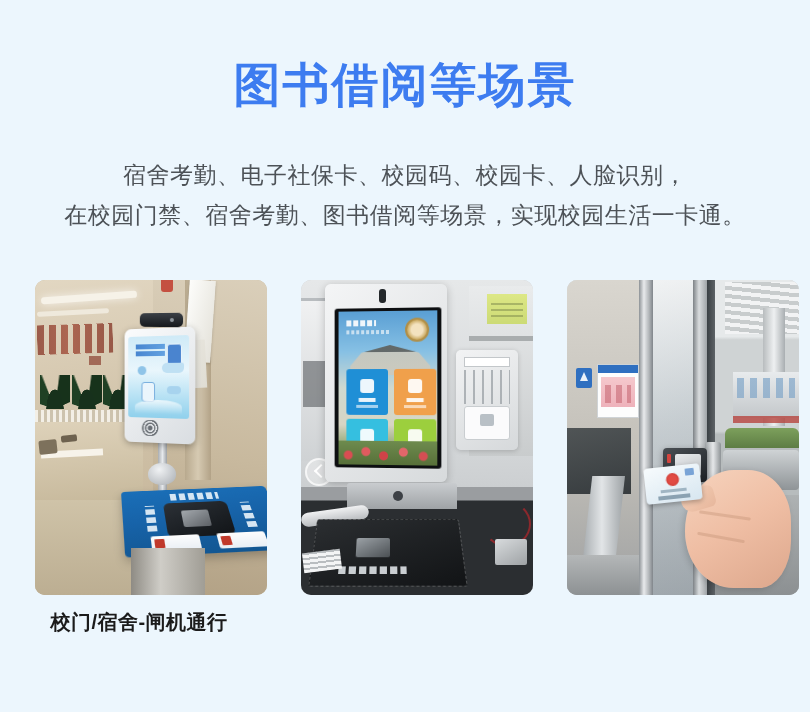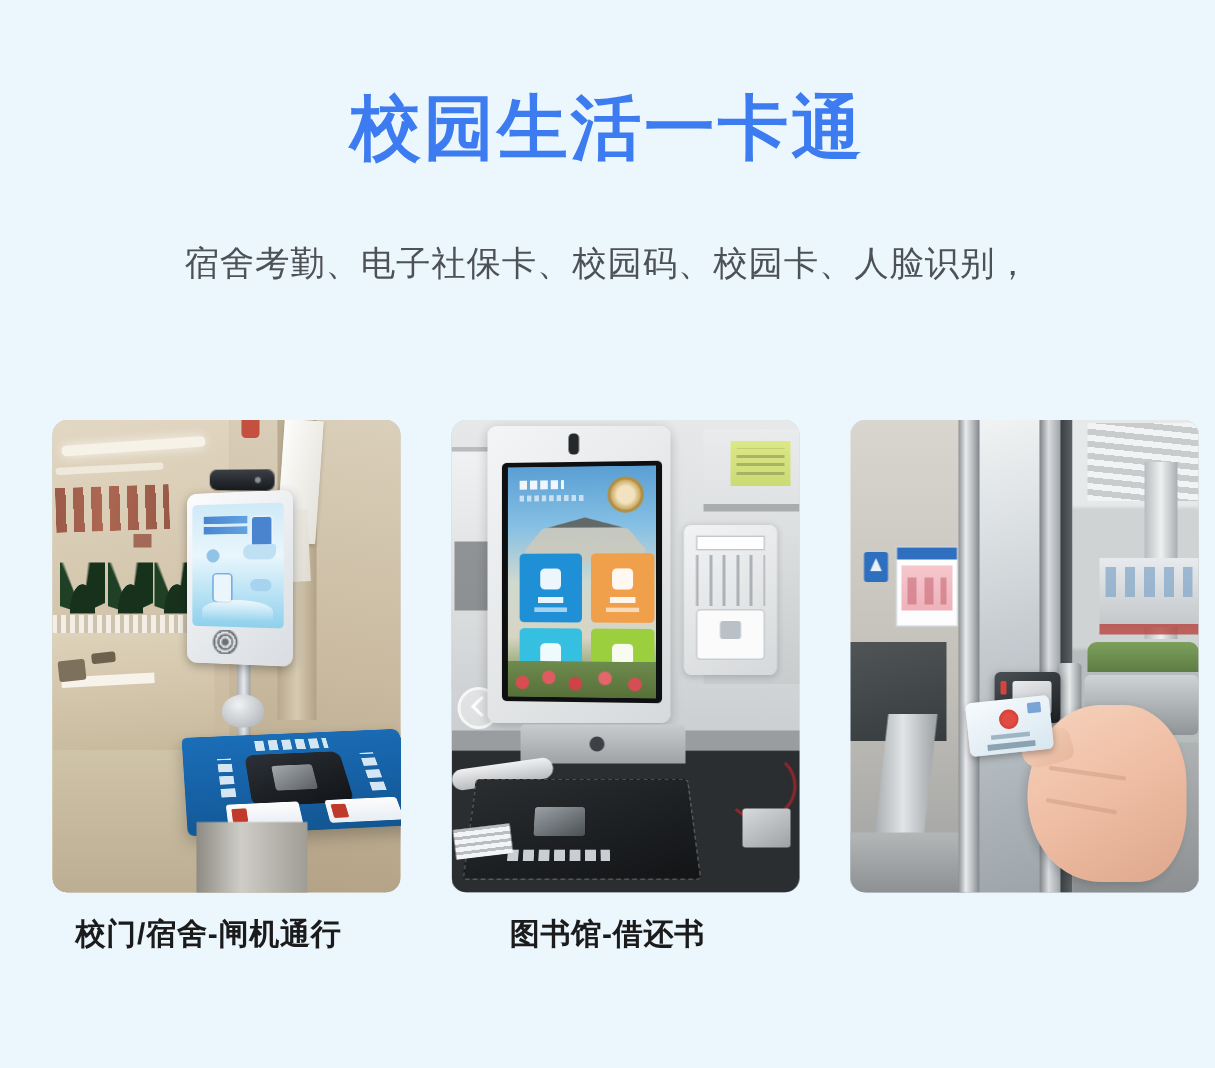--- a/index.html
+++ b/index.html
@@ -645,24 +645,25 @@
   .p3 .hand .f1, .p3 .hand .f2 {
     position:absolute; background: rgba(190,140,112,.35);
     border-radius: 4px;
   }
   .p3 .hand .f1 { left: 14px; top: 44px; width: 52px; height: 3px; transform: rotate(8deg); }
   .p3 .hand .f2 { left: 12px; top: 66px; width: 48px; height: 3px; transform: rotate(10deg); }
 </style>
 </head>
 <body>
 
-<div class="page-title">校园生活一卡通</div>
+<div class="page-title">图书借阅等场景</div>
 
 <div class="subtitle">
   <span class="line1">宿舍考勤、电子社保卡、校园码、校园卡、人脸识别，</span>
+  <span class="line2">在校园门禁、宿舍考勤、图书借阅等场景，实现校园生活一卡通。</span>
 </div>
 
 <div class="cards">
 
   <div class="card">
     <div class="photo p1">
       <div class="wall-left"></div>
       <div class="wall-right"></div>
       <div class="pillar"></div>
       <div class="ceil1"></div>
@@ -765,21 +766,20 @@
       <div class="deskmid"></div>
       <div class="padrail"></div>
       <div class="bookpad">
         <div class="bk"></div>
         <div class="lbl"></div>
       </div>
       <div class="bookstack"></div>
       <div class="redwire"></div>
       <div class="devicer"></div>
     </div>
-    <div class="caption">图书馆-借还书</div>
   </div>
 
   <div class="card">
     <div class="photo p3">
       <div class="bg"></div>
 
       <div class="indoor">
         <div class="sign-blue"></div>
         <div class="poster">
           <div class="hd"></div>

